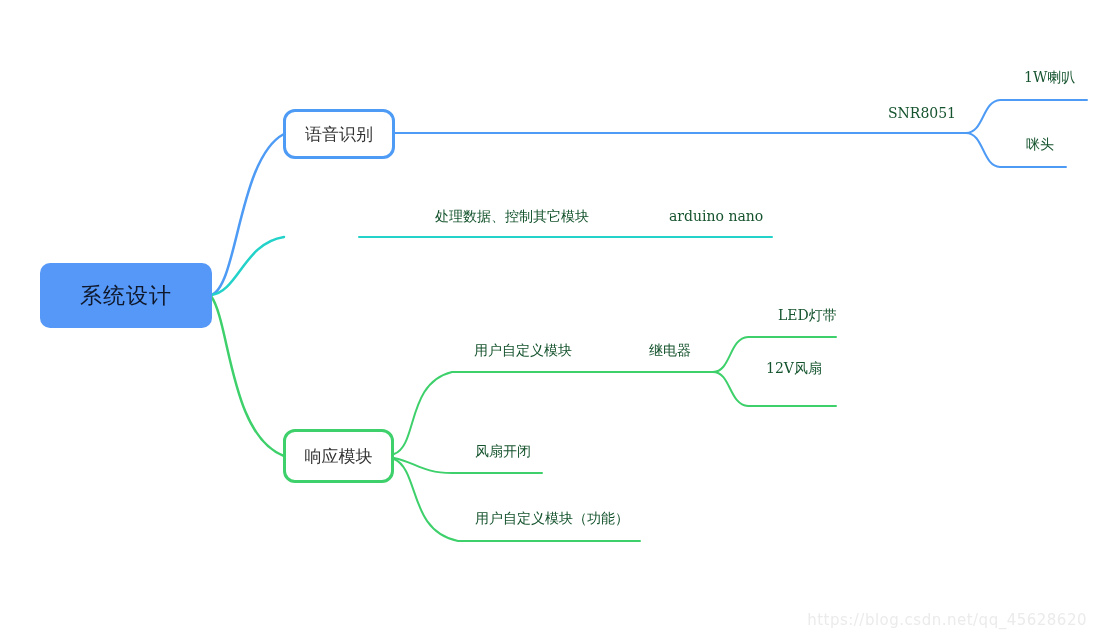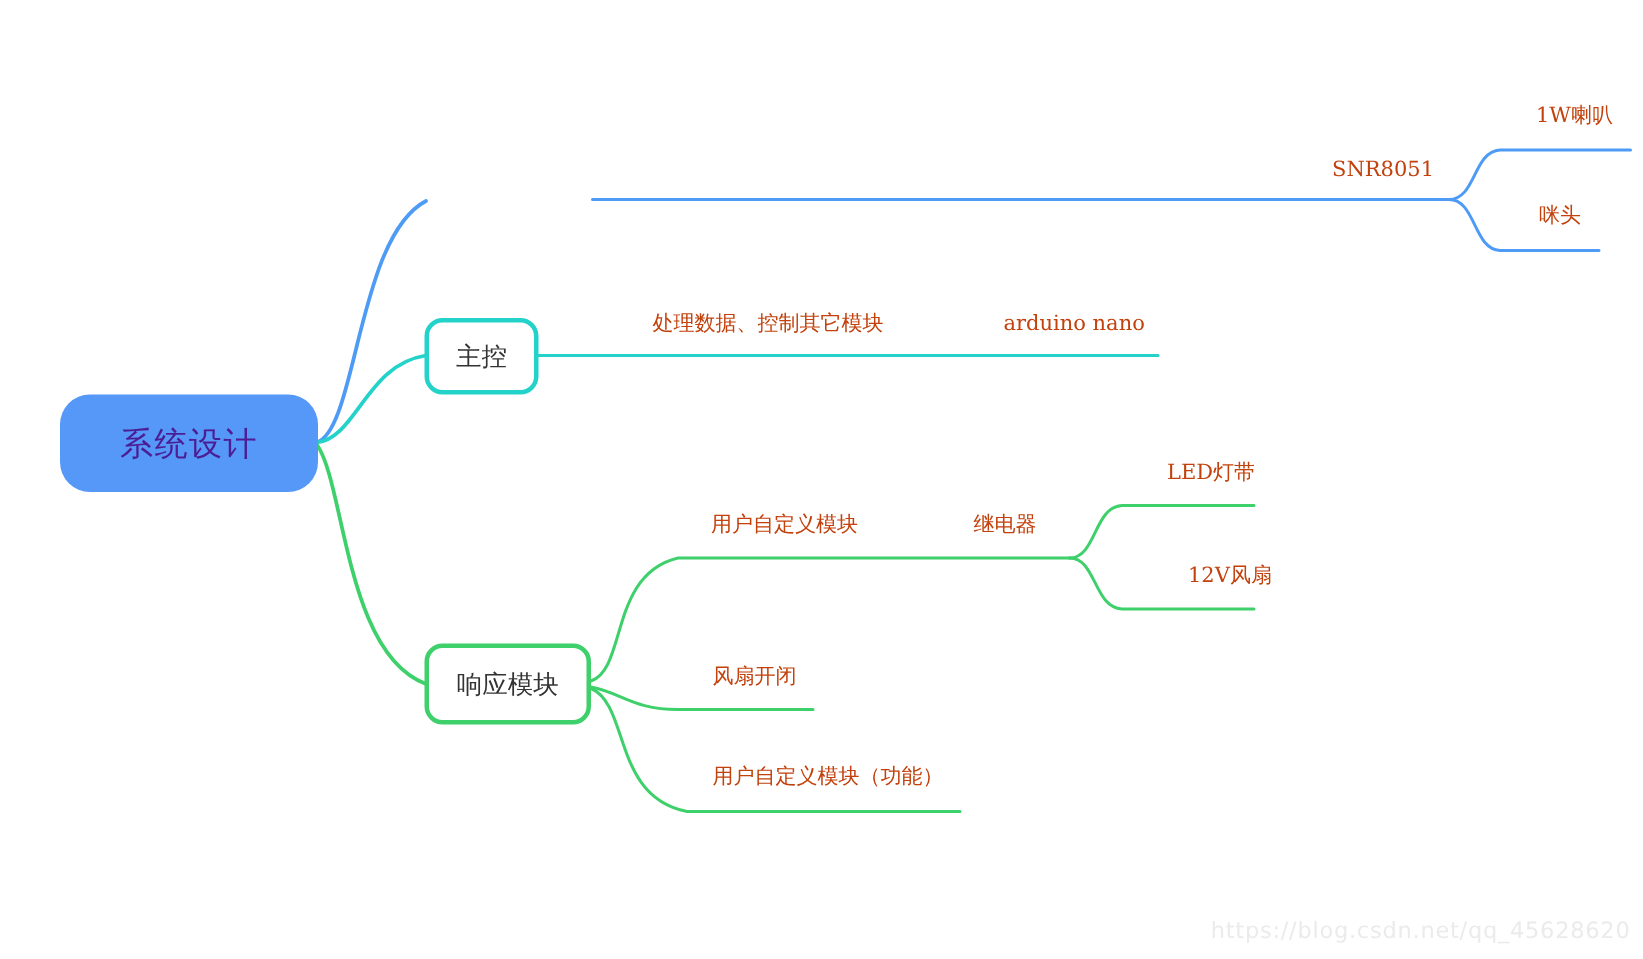--- a/index.html
+++ b/index.html
@@ -23,22 +23,22 @@
     display: flex;
     align-items: center;
     justify-content: center;
     background: #ffffff;
     color: #333333;
   }
   .root-topic {
     left: 40px; top: 263px;
     width: 172px; height: 65px;
     background: #5598F7;
-    border-radius: 20px;
-    color: #4c1d95;
+    border-radius: 10px;
+    color: #0f172a;
     font-size: 22px;
     letter-spacing: 1px;
   }
   .topic-voice {
     left: 283px; top: 109px;
     width: 112px; height: 50px;
     border: 3px solid #4E9BF5;
     border-radius: 12px;
     font-size: 17px;
   }
@@ -53,34 +53,34 @@
     left: 283px; top: 429px;
     width: 111px; height: 54px;
     border: 3px solid #3ED06B;
     border-radius: 12px;
     font-size: 17px;
   }
   .edge-label {
     position: absolute;
     font-family: "DejaVu Serif", serif;
     font-size: 14px;
-    color: #c2410c;
+    color: #14532d;
     white-space: nowrap;
     line-height: 1;
   }
   .lbl-voice-desc   { left: 473px; top: 107px; }
   .lbl-snr          { left: 888px; top: 106px; }
   .lbl-speaker      { left: 1024px; top: 70px; }
   .lbl-mic          { left: 1026px; top: 137px; }
   .lbl-main-desc    { left: 435px; top: 209px; }
   .lbl-arduino      { left: 669px; top: 209px; }
   .lbl-light        { left: 474px; top: 343px; }
   .lbl-relay        { left: 649px; top: 343px; }
   .lbl-led          { left: 778px; top: 308px; }
-  .lbl-fan12v       { left: 766px; top: 377px; margin-left: 26px; }
+  .lbl-fan12v       { left: 766px; top: 361px; }
   .lbl-fan-switch   { left: 475px; top: 444px; }
   .lbl-custom       { left: 475px; top: 511px; }
   .watermark {
     position: absolute;
     right: 8px; bottom: 10px;
     font-size: 15px;
     color: #EBEBEB;
     letter-spacing: 0.5px;
   }
 </style>
@@ -103,22 +103,22 @@
 
     <path d="M394 454 C 418 446, 406 383, 452 372 H 713" stroke="#3ED06B" stroke-width="2"></path>
     <path d="M713 372 C 731 372, 729 338, 748 337 H 836" stroke="#3ED06B" stroke-width="2"></path>
     <path d="M713 372 C 731 372, 729 405, 748 406 H 836" stroke="#3ED06B" stroke-width="2"></path>
     <path d="M394 458 C 415 462, 422 473, 452 473 H 542" stroke="#3ED06B" stroke-width="2"></path>
     <path d="M394 459 C 420 470, 408 531, 458 541 H 640" stroke="#3ED06B" stroke-width="2"></path>
   </svg>
 
   <div class="topic root-topic">系统设计</div>
 
+  <div class="topic topic-voice">语音识别</div>
 
-  <div class="topic topic-main">主控</div>
 
   <div class="topic topic-response">响应模块</div>
 
   <div class="edge-label lbl-snr">SNR8051</div>
   <div class="edge-label lbl-speaker">1W喇叭</div>
   <div class="edge-label lbl-mic">咪头</div>
 
   <div class="edge-label lbl-main-desc">处理数据、控制其它模块</div>
   <div class="edge-label lbl-arduino">arduino nano</div>
 

